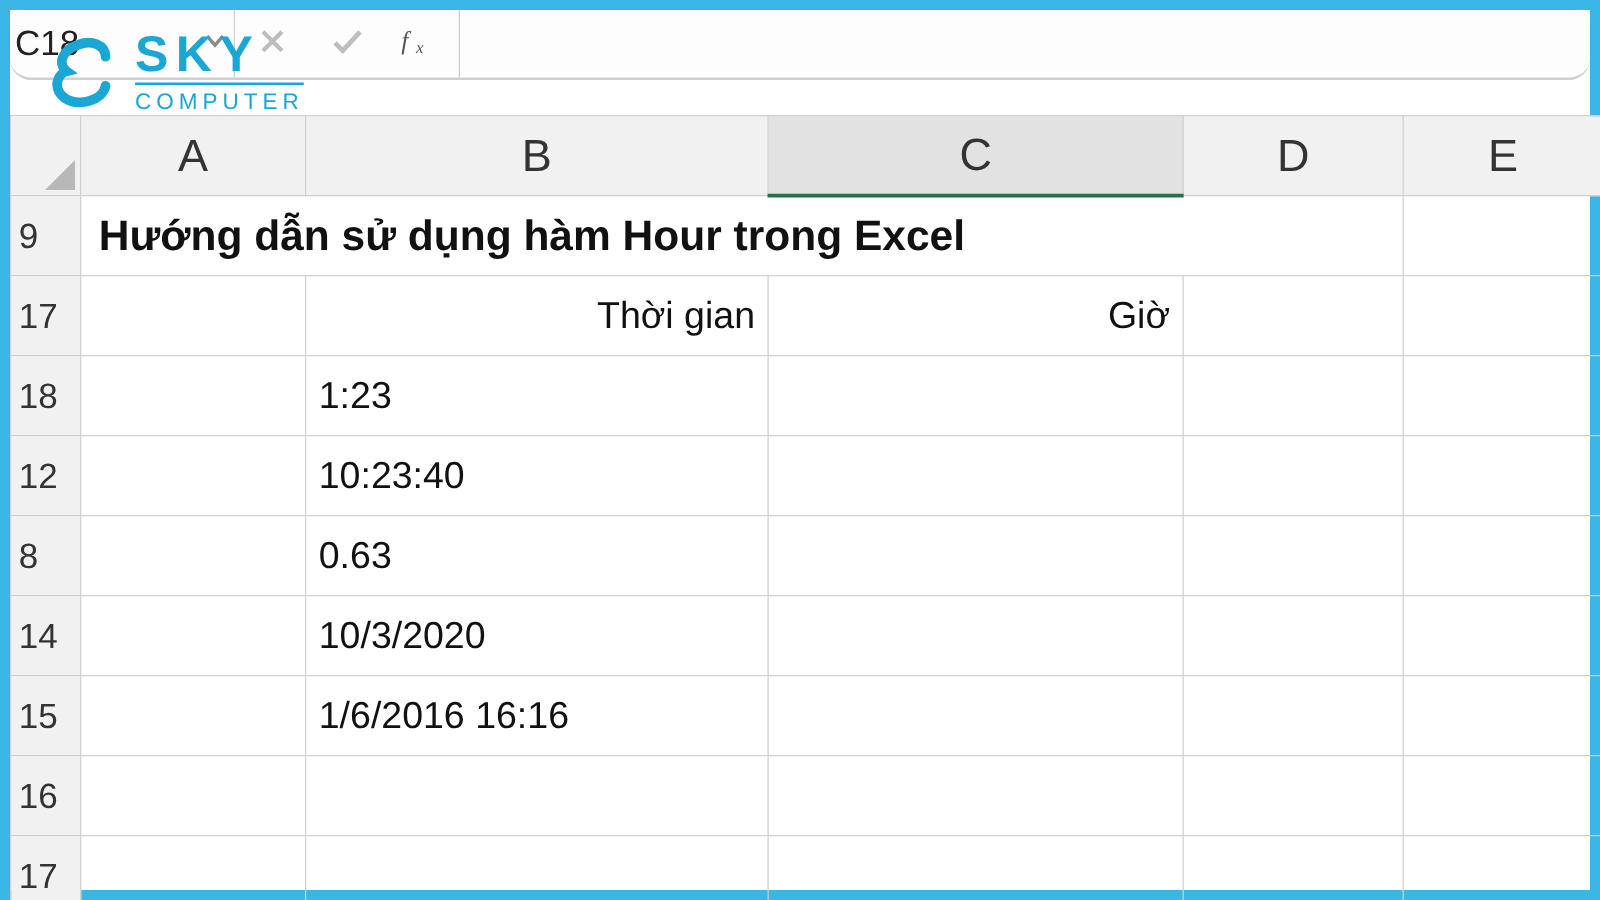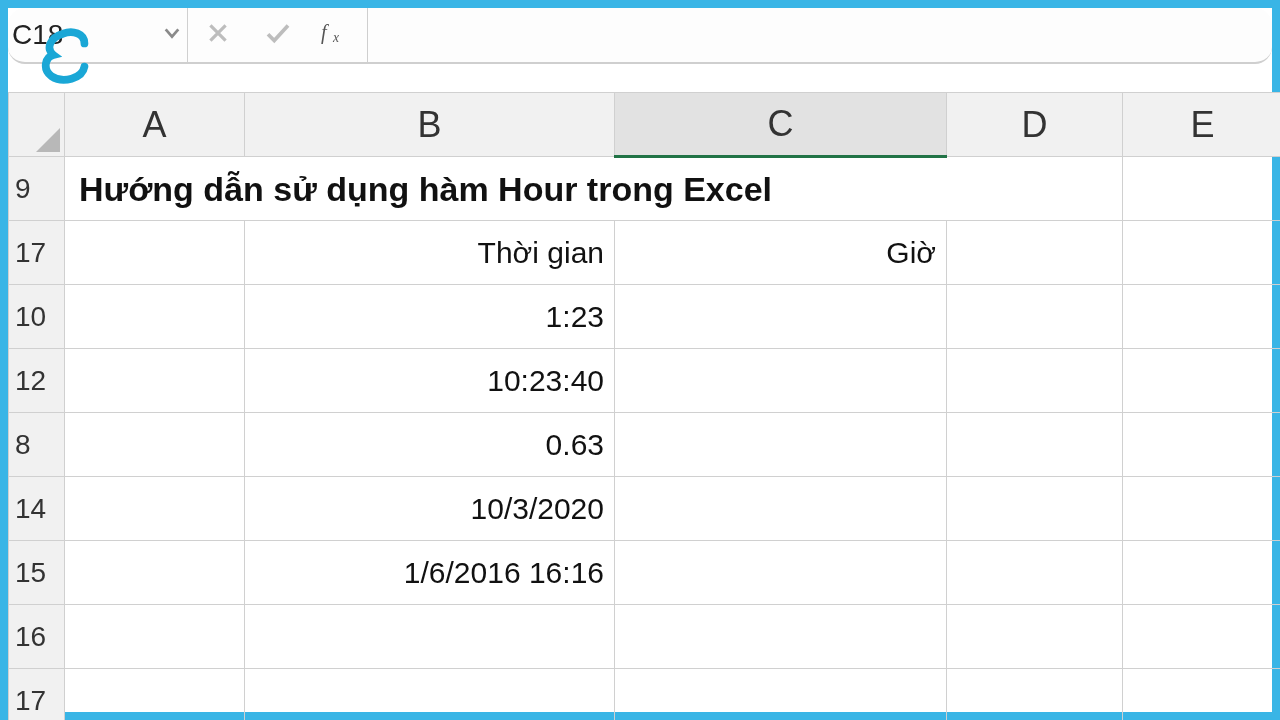--- a/index.html
+++ b/index.html
@@ -32,21 +32,21 @@
   thead th.corner { background: #f1f1f1; position: relative; }
   thead th.corner::after {
     content: ""; position: absolute; right: 4px; bottom: 4px;
     width: 0; height: 0; border-left: 24px solid transparent; border-bottom: 24px solid #b8b8b8;
   }
   thead th.sel { background: #e2e2e2; border-bottom: 3px solid #217346; }
 
   tbody th { background: #f1f1f1; font-size: 28px; color: #333; text-align: left; padding-left: 6px; }
   tbody td { font-size: 30px; color: #111; padding: 0 10px; }
   tbody td.left { text-align: right; }
-  tbody td.right { text-align: right; }
+  tbody td.right { text-align: left; }
   .title-row td.title { font-size: 34px; font-weight: bold; text-align: left; padding-left: 14px; }
   .title-row td { border-left: 1px solid #d0d0d0; border-right: 1px solid #d0d0d0; margin-top: 44px; }
   
   .title-row td.merge-l { border-right: none; }
 
   
   .logo { position: absolute; left: 28px; top: 16px; display: flex; align-items: center; gap: 10px; pointer-events: none; }
   .logo-mark { width: 62px; height: 62px; }
   .logo-text { display: flex; flex-direction: column; line-height: 1; }
   .logo-text .l1 { font-size: 40px; font-weight: bold; color: #1aa7d6; letter-spacing: 6px; border-bottom: 2px solid #1aa7d6; padding-bottom: 2px; }
@@ -88,20 +88,24 @@
         </svg>
       </span>
     </div>
     <div class="formula-input"></div>
   </div>
 
   <div class="logo">
     <svg class="logo-mark" viewBox="0 0 64 64">
       <path d="M50 20 C50 10 38 6 28 10 C14 14 10 26 18 32 C10 34 6 46 16 54 C28 62 48 56 50 44" fill="none" stroke="#1aa7d6" stroke-width="8" stroke-linecap="round"></path>
     </svg>
+    <div class="logo-text">
+      <span class="l1">SKY</span>
+      <span class="l2">COMPUTER</span>
+    </div>
   </div>
 
   <div class="sheet">
     <table>
       <colgroup>
         <col class="rowhdr">
           <col class="cA">
           <col class="cB">
           <col class="cC">
           <col class="cD">
@@ -125,21 +129,21 @@
         </tr>
         <tr>
           <th>17</th>
           <td></td>
           <td class="left">Thời gian</td>
           <td class="left">Giờ</td>
           <td></td>
           <td></td>
         </tr>
         <tr>
-          <th>10</th>
+          <th>18</th>
           <td></td>
           <td class="right">1:23</td>
           <td></td>
           <td></td>
           <td></td>
         </tr>
         <tr>
           <th>12</th>
           <td></td>
           <td class="right">10:23:40</td>

